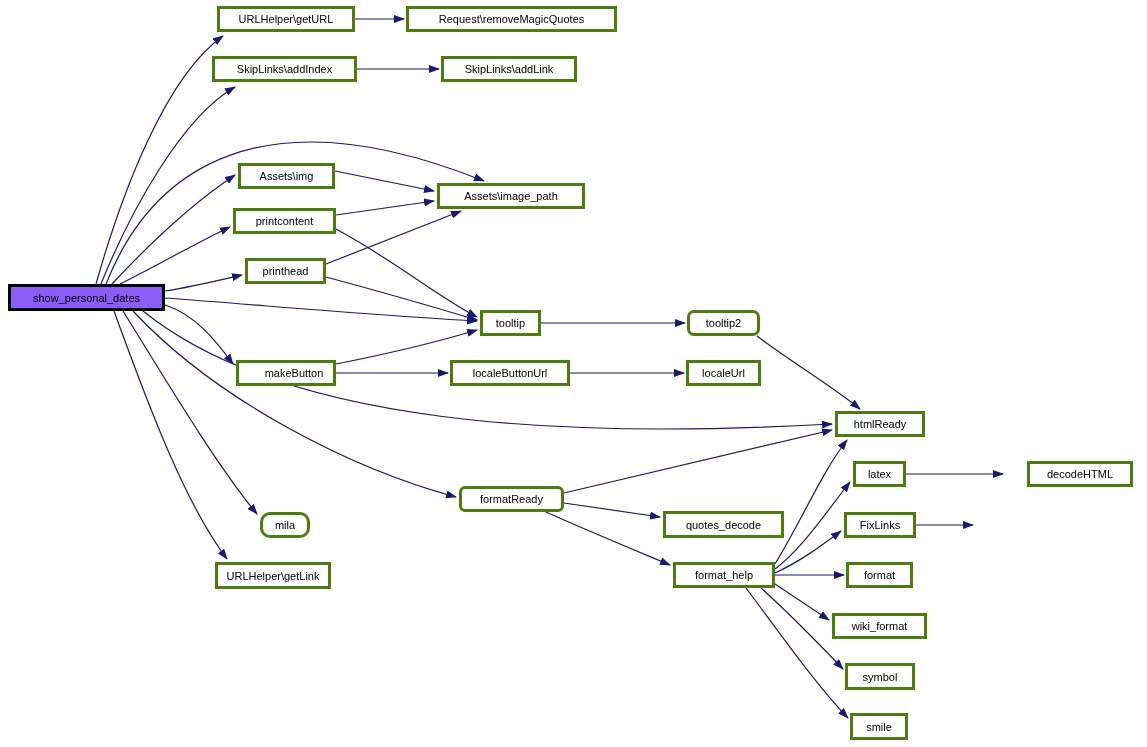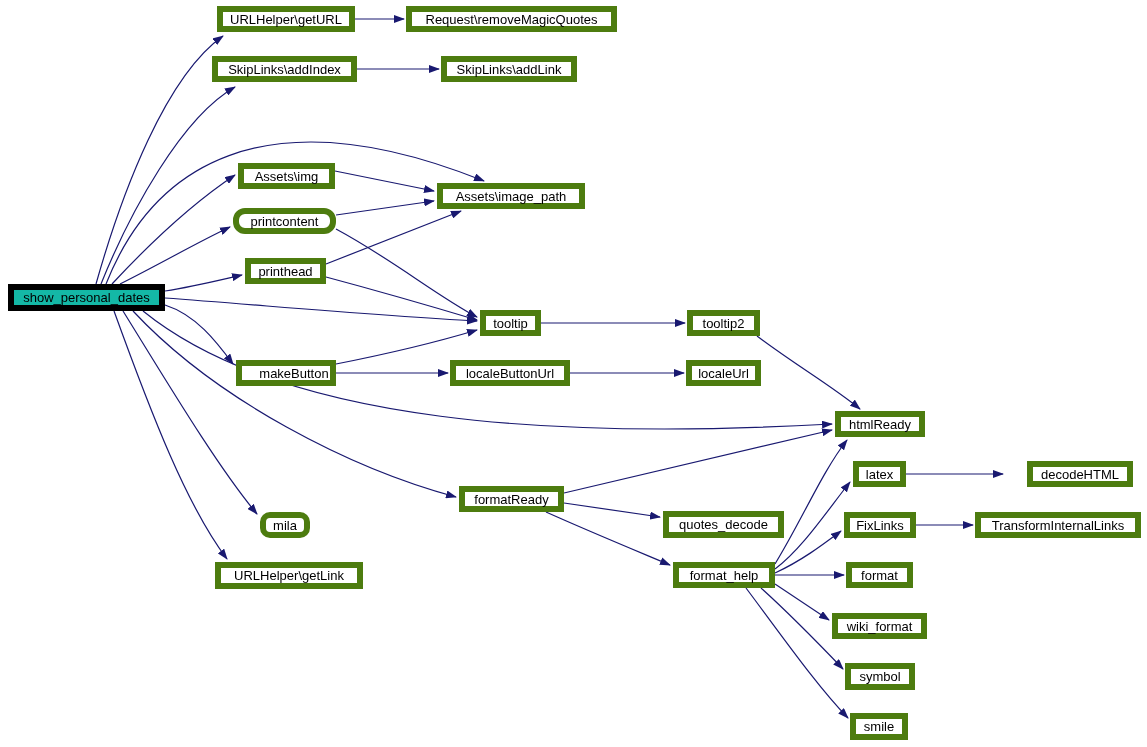--- a/index.html
+++ b/index.html
@@ -16,28 +16,28 @@
     left: 0; top: 0;
     pointer-events: none;
   }
   .node {
     position: absolute;
     box-sizing: border-box;
     display: flex;
     align-items: center;
     justify-content: center;
     background: #ffffff;
-    border: 6px solid #4d7c0f;
-    font-size: 13px;
+    border: 3px solid #4d7c0f;
+    font-size: 11px;
     color: #000000;
     white-space: nowrap;
     cursor: pointer;
   }
   .node.current {
-    background: #14b8a6;
+    background: #8b5cf6;
     border-color: #000000;
     cursor: default;
   }
 </style>
 </head>
 <body>
 
 <div class="canvas">
   <svg class="edges" width="1147" height="747">
       <defs>
@@ -82,34 +82,33 @@
       <path d="M906,474 L1003,474" fill="none" stroke="#191970" stroke-width="1.2" marker-end="url(#arrow)"></path>
       <path d="M916,525 L973,525" fill="none" stroke="#191970" stroke-width="1.2" marker-end="url(#arrow)"></path>
     </svg>
 <div class="node current" style="left: 8px; top: 284px; width: 157px; height: 27px;">show_personal_dates</div>
     <div class="node" style="left: 217px; top: 6px; width: 138px; height: 26px;">URLHelper\getURL</div>
     <div class="node" style="left: 406px; top: 6px; width: 211px; height: 26px;">Request\removeMagicQuotes</div>
     <div class="node" style="left: 212px; top: 56px; width: 145px; height: 26px;">SkipLinks\addIndex</div>
     <div class="node" style="left: 441px; top: 56px; width: 136px; height: 26px;">SkipLinks\addLink</div>
     <div class="node" style="left: 238px; top: 163px; width: 97px; height: 26px;">Assets\img</div>
     <div class="node" style="left: 437px; top: 183px; width: 148px; height: 26px;">Assets\image_path</div>
-    <div class="node" style="left: 233px; top: 208px; width: 103px; height: 26px; border-radius: 12px;">printcontent</div>
+    <div class="node" style="left: 233px; top: 208px; width: 103px; height: 26px;">printcontent</div>
     <div class="node" style="left: 245px; top: 258px; width: 81px; height: 26px;">printhead</div>
     <div class="node" style="left: 480px; top: 310px; width: 61px; height: 26px;">tooltip</div>
-    <div class="node" style="left: 687px; top: 310px; width: 73px; height: 26px;">tooltip2</div>
+    <div class="node" style="left: 687px; top: 310px; width: 73px; height: 26px; border-radius: 7px;">tooltip2</div>
     <div class="node" style="left: 236px; top: 360px; width: 100px; height: 26px; padding-left: 16px;">makeButton</div>
     <div class="node" style="left: 450px; top: 360px; width: 120px; height: 26px;">localeButtonUrl</div>
     <div class="node" style="left: 686px; top: 360px; width: 75px; height: 26px;">localeUrl</div>
     <div class="node" style="left: 835px; top: 411px; width: 90px; height: 26px;">htmlReady</div>
     <div class="node" style="left: 853px; top: 461px; width: 53px; height: 26px;">latex</div>
     <div class="node" style="left: 1005px; top: 461px; width: 106px; height: 26px; margin-left: 22px;">decodeHTML</div>
-    <div class="node" style="left: 459px; top: 486px; width: 105px; height: 26px;">formatReady</div>
+    <div class="node" style="left: 459px; top: 486px; width: 105px; height: 26px; border-radius: 6px;">formatReady</div>
     <div class="node" style="left: 844px; top: 512px; width: 72px; height: 26px;">FixLinks</div>
-    <div class="node" style="left: 975px; top: 512px; width: 166px; height: 26px;">TransformInternalLinks</div>
     <div class="node" style="left: 260px; top: 512px; width: 50px; height: 26px; border-radius: 10px;">mila</div>
     <div class="node" style="left: 663px; top: 511px; width: 121px; height: 27px;">quotes_decode</div>
     <div class="node" style="left: 673px; top: 562px; width: 102px; height: 26px;">format_help</div>
     <div class="node" style="left: 846px; top: 562px; width: 67px; height: 26px;">format</div>
-    <div class="node" style="left: 215px; top: 562px; width: 148px; height: 27px;">URLHelper\getLink</div>
+    <div class="node" style="left: 215px; top: 562px; width: 116px; height: 27px;">URLHelper\getLink</div>
     <div class="node" style="left: 832px; top: 613px; width: 95px; height: 26px;">wiki_format</div>
     <div class="node" style="left: 845px; top: 663px; width: 70px; height: 27px; text-align: center;">symbol</div>
     <div class="node" style="left: 850px; top: 713px; width: 58px; height: 27px;">smile</div>
   </div>
 
 </body></html>

